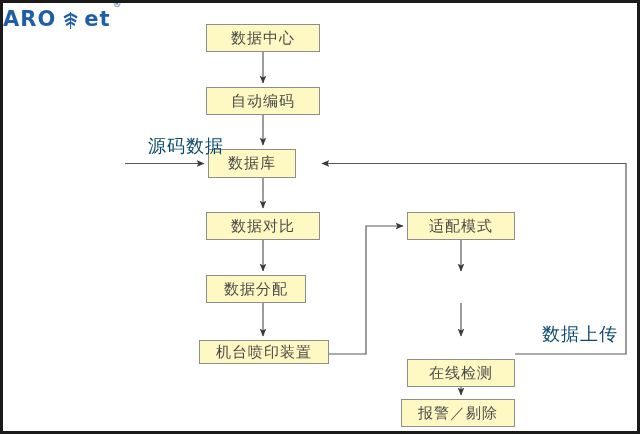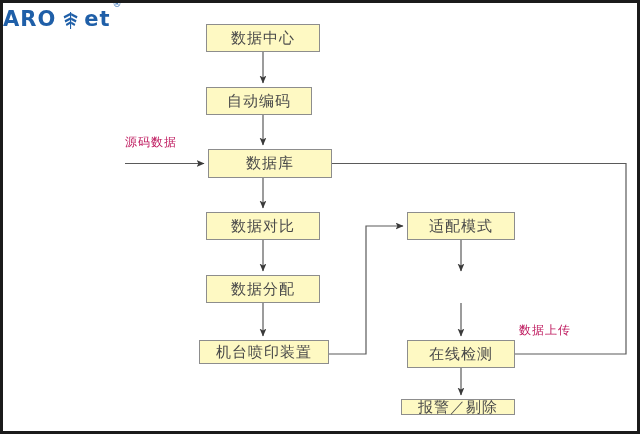--- a/index.html
+++ b/index.html
@@ -61,25 +61,26 @@
     line-height: 1;
     display: flex;
     align-items: center;
     justify-content: center;
     letter-spacing: 1px;
     white-space: nowrap;
   }
   
   .edge-label {
     position: absolute;
-    font-size: 12px;
-    color: #be185d;
+    font-size: 18px;
+    color: #0c4a6e;
     letter-spacing: 1px;
     white-space: nowrap;
     background: transparent;
+    margin-left: 23px;
   }
   
   #wires {
     position: absolute;
     left: 0;
     top: 0;
     width: 640px;
     height: 434px;
     pointer-events: none;
   }
@@ -135,35 +136,35 @@
       <path d="M458,300 L458,333"></path>
 
       <path d="M458,365 L458,392"></path>
 
       <path d="M512,351 L623,351 L623,160.5 L319,160.5"></path>
     </g>
   </svg>
 
   <div class="node" style="left:203px; top:21px;  width:114px; height:28px;">数据中心</div>
 
-  <div class="node" style="left:203px; top:84px;  width:106px; height:28px;">自动编码</div>
+  <div class="node" style="left:203px; top:84px;  width:114px; height:28px;">自动编码</div>
 
 
-  <div class="node" style="left:205px; top:146px; width:124px; height:29px;">数据库</div>
+  <div class="node" style="left:205px; top:146px; width:88px; height:29px;">数据库</div>
 
   <div class="node" style="left:203px; top:209px; width:114px; height:28px;">数据对比</div>
 
-  <div class="node" style="left:203px; top:272px; width:114px; height:28px;">数据分配</div>
+  <div class="node" style="left:203px; top:272px; width:100px; height:28px;">数据分配</div>
 
   <div class="node" style="left:196px; top:337px; width:130px; height:24px;">机台喷印装置</div>
 
   <div class="node" style="left:404px; top:209px; width:108px; height:28px;">适配模式</div>
 
 
-  <div class="node" style="left:404px; top:337px; width:108px; height:28px;">在线检测</div>
+  <div class="node" style="left:404px; top:356px; width:108px; height:28px;">在线检测</div>
 
-  <div class="node" style="left:398px; top:396px; width:114px; height:16px;">报警／剔除</div>
+  <div class="node" style="left:398px; top:396px; width:114px; height:28px;">报警／剔除</div>
 
   <div class="edge-label" style="left:122px; top:131px;">源码数据</div>
 
   <div class="edge-label" style="left:516px; top:319px;">数据上传</div>
 
 </div>
 
 </body></html>

